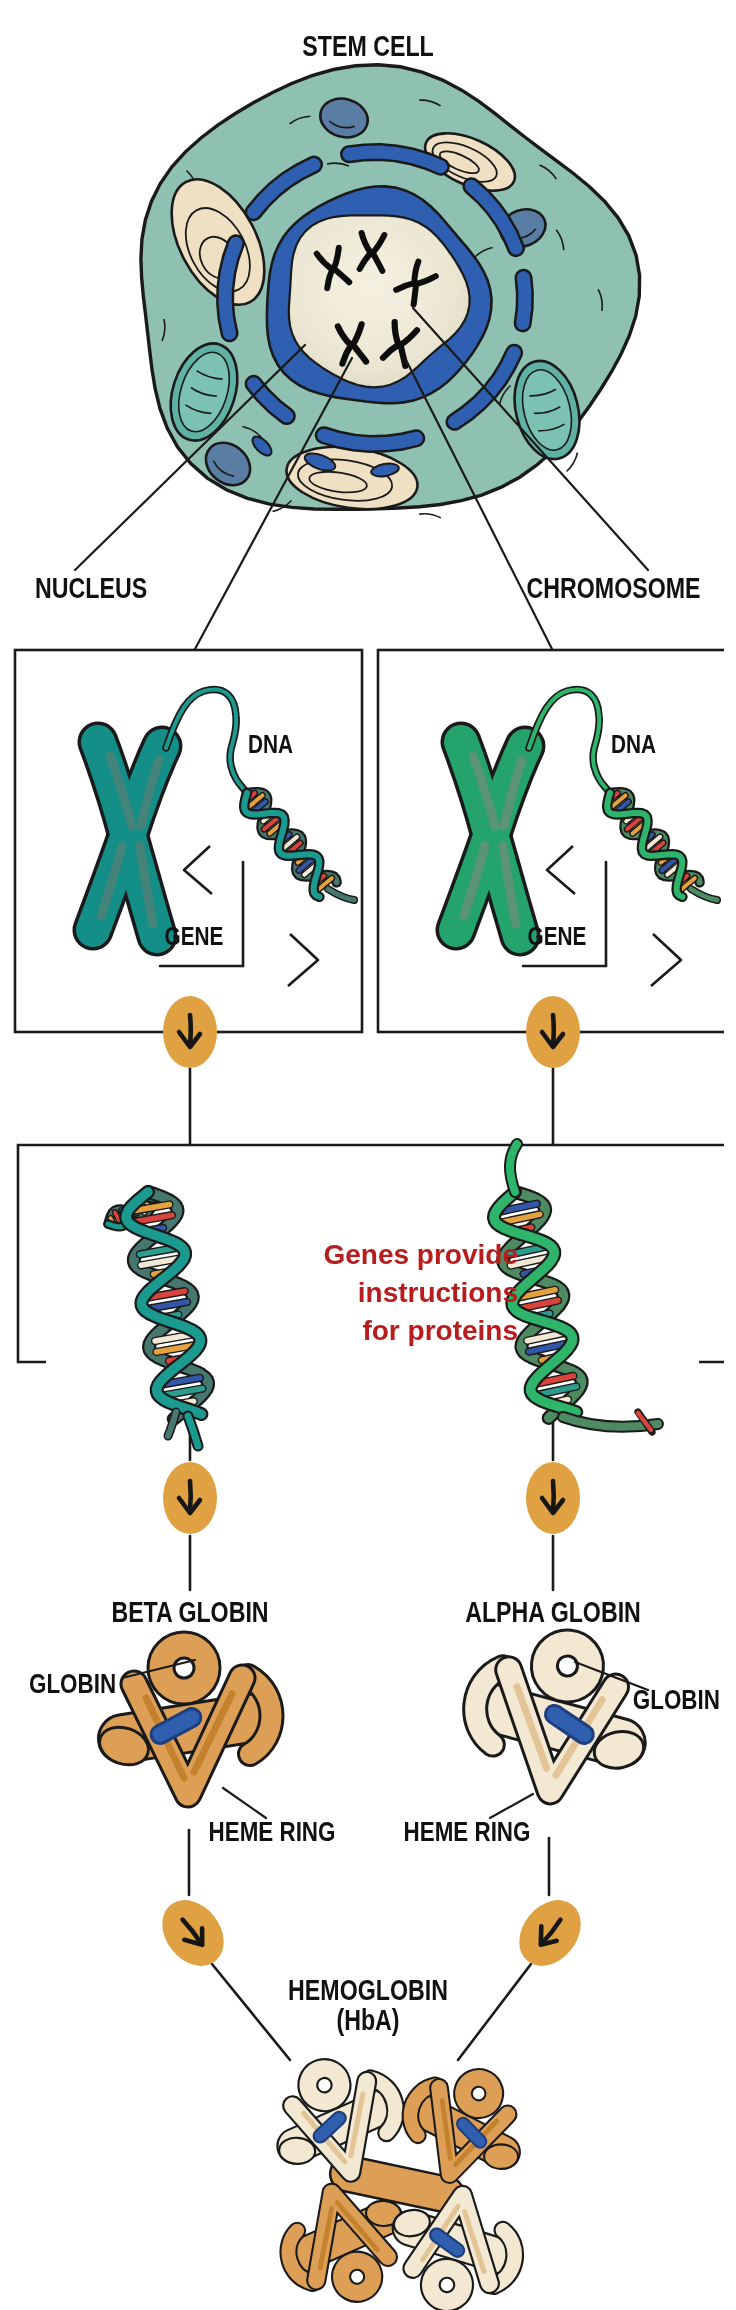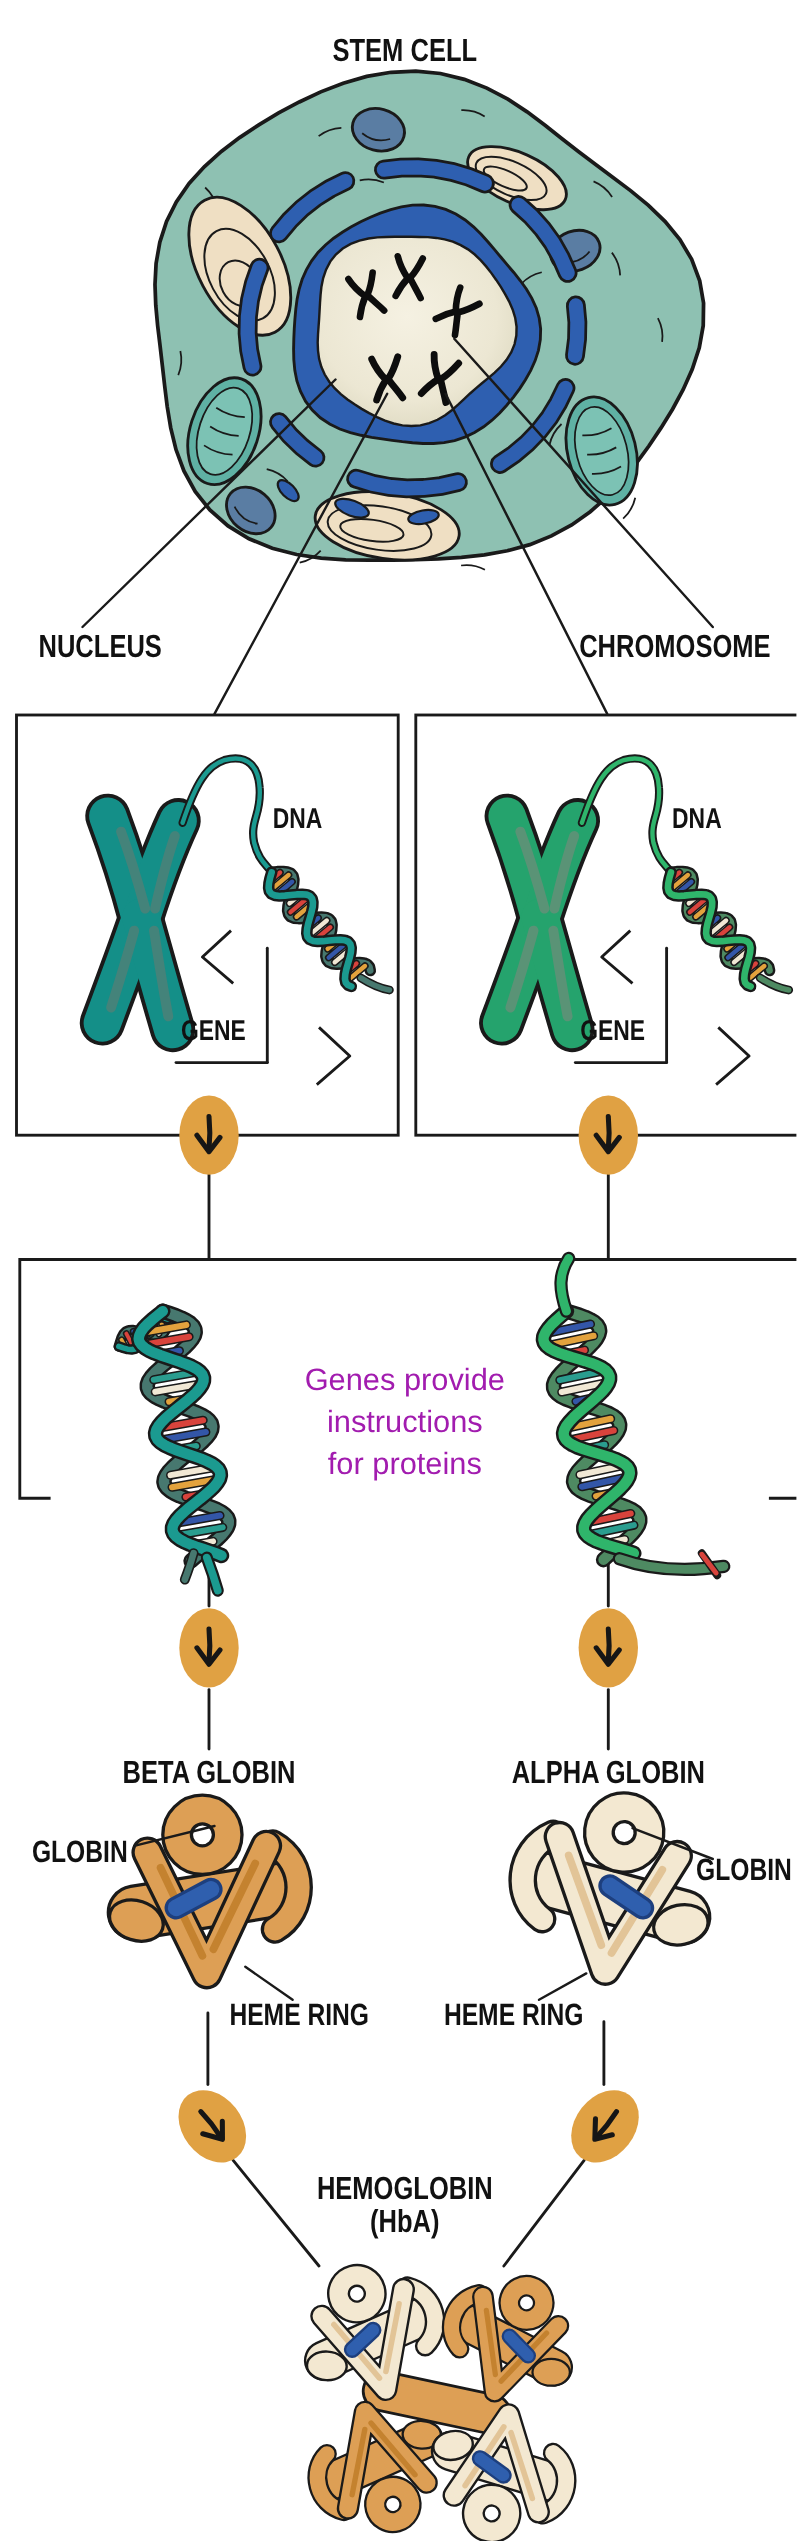--- a/index.html
+++ b/index.html
@@ -5,21 +5,21 @@
   html,body{margin:0;padding:0;background:#ffffff;}
   #stage{position:relative;width:724px;height:2310px;background:#fff;overflow:hidden;
          font-family:"Liberation Sans",sans-serif;}
   #art{position:absolute;left:0;top:0;}
   .lbl{position:absolute;font-family:"Liberation Sans",sans-serif;font-weight:700;color:#111;
        white-space:nowrap;transform-origin:center;}
   .cond{transform:scaleX(0.8);}
   .center{transform:translateX(-50%) scaleX(0.8);}
   .leftal{transform-origin:left center;}
   .rightal{transform-origin:right center;}
-  .caption{position:absolute;font-weight:400;color:#a21caf;text-align:center;white-space:pre-line;}
+  .caption{position:absolute;font-weight:700;color:#b91c1c;text-align:right;white-space:pre-line;}
 </style>
 </head>
 <body>
 
 <div id="stage">
   <svg id="art" width="736" height="2310" viewBox="0 0 736 2310">
       <defs>
         <radialGradient id="nucGrad" cx="0.45" cy="0.42" r="0.75">
           <stop offset="0%" stop-color="#f5f1e2"></stop>
           <stop offset="60%" stop-color="#ece7d3"></stop>

